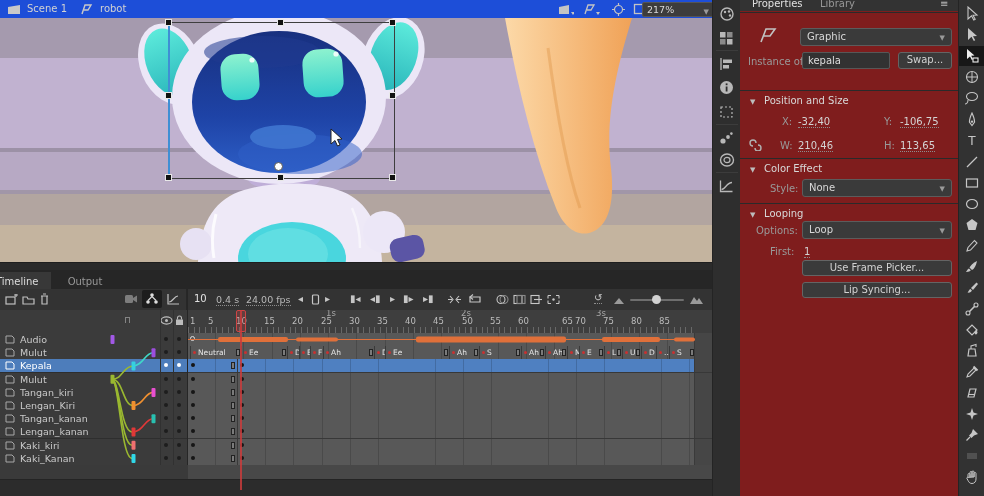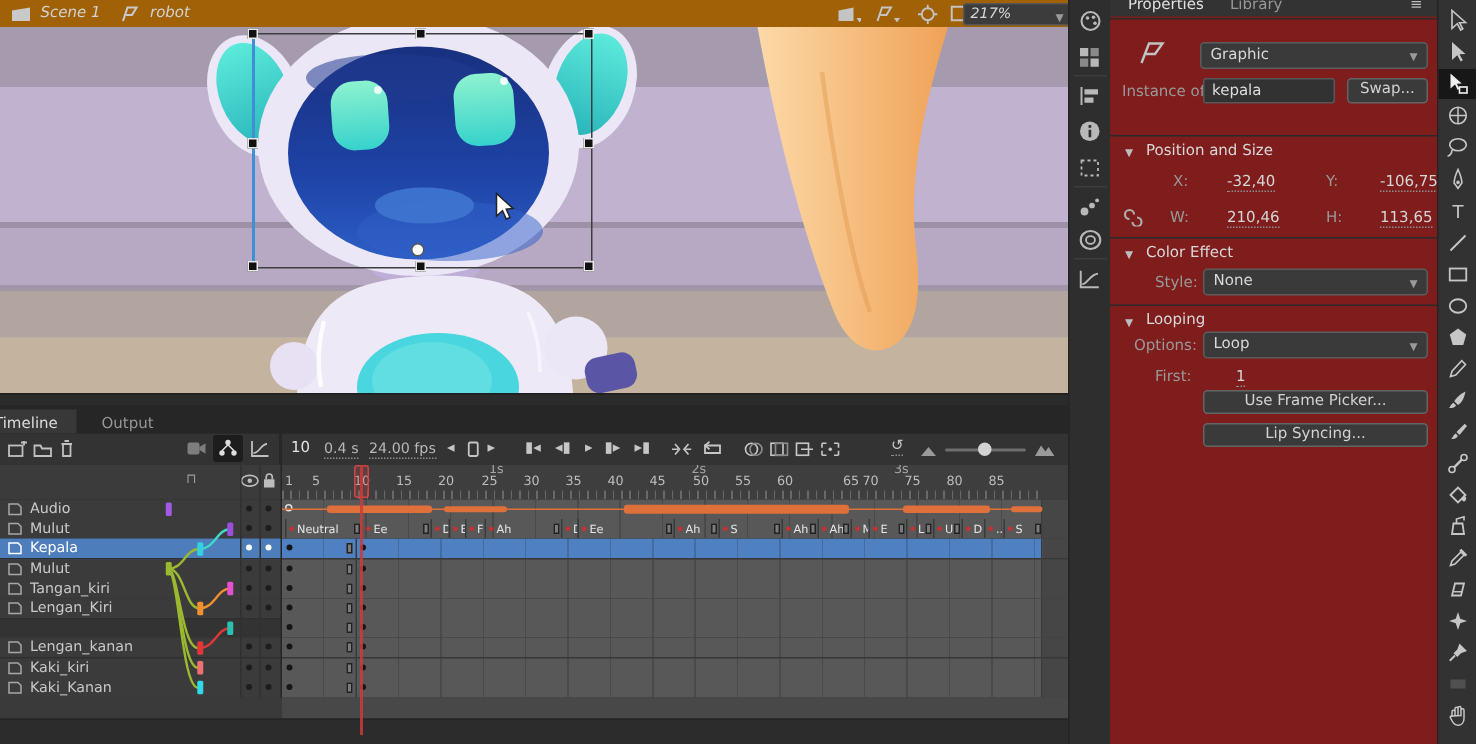--- a/index.html
+++ b/index.html
@@ -1,21 +1,21 @@
 <!DOCTYPE html>
 <html><head>
 <meta charset="utf-8">
 <style>
   html,body{margin:0;padding:0;background:#222;}
   #app{position:relative;width:984px;height:496px;overflow:hidden;background:#333;
        font-family:"DejaVu Sans",sans-serif;color:#ccc;-webkit-font-smoothing:antialiased;}
   .ab{position:absolute;}
   .ico svg{display:block;}
   
-  #editbar{left:0;top:0;width:712px;height:18px;background:#a16207;border-bottom:1px solid #1c1c1c;font-size:10px;color:#d2d2d2;font-style:italic;}
+  #editbar{left:0;top:0;width:712px;height:18px;background:#1d4ed8;border-bottom:1px solid #1c1c1c;font-size:10px;color:#d2d2d2;}
   #editbar .lbl{top:3px;}
   .caret{font-size:7px;color:#9a9a9a;}
   #zoomfield{left:642px;top:2px;width:62px;height:13px;background:#3c3c3c;border:1px solid #555;border-radius:2px;font-size:9.5px;color:#d8d8d8;padding:0 4px;line-height:13px;}
   
   #canvas{left:0;top:18px;width:712px;height:244px;overflow:hidden;background:#b9abc6;}
   .band{left:0;width:712px;}
   #stagescroll{left:0;top:262px;width:712px;height:8px;background:#2b2b2b;border-top:1px solid #1f1f1f;}
   #selbox{left:168px;top:22px;width:224px;height:155px;border:1px solid #3e3e3e;border-left:2px solid #3f8fd4;}
   .handle{width:7px;height:7px;background:#111;border:1px solid #e8e8e8;box-sizing:border-box;}
   #tpoint{width:9px;height:9px;border-radius:50%;background:#fff;border:1px solid #555;box-sizing:border-box;}
@@ -60,21 +60,21 @@
   #dock{left:712px;top:0;width:28px;height:496px;background:#2e2e2e;border-left:1px solid #242424;border-right:1px solid #242424;}
   .dockico{left:6px;color:#b8b8b8;}
   .dockdiv{left:3px;width:22px;height:1px;background:#3c3c3c;}
   
   #props{left:740px;top:0;width:218px;height:496px;background:#7f1d1d;font-size:10px;}
   #props .ptab{top:-2px;font-size:10px;}
   .pdiv{left:0;width:218px;height:1px;background:#2a2a2a;}
   .sech{font-size:10px;color:#d8d8d8;}
   .tri{font-size:7px;color:#bdbdbd;}
   .plabel{color:#999;}
-  .pval{color:#d4d4d4;border-bottom:1px dotted #8d8d8d;margin-left:20px;}
+  .pval{color:#d4d4d4;border-bottom:1px dotted #8d8d8d;}
   .dd{background:#3a3a3a;border:1px solid #5c5c5c;border-radius:3px;color:#d8d8d8;line-height:16px;padding:0 6px;box-sizing:border-box;}
   .dd .caret{position:absolute;right:6px;top:1px;}
   .pbtn{background:#3a3a3a;border:1px solid #646464;border-radius:3px;color:#d2d2d2;text-align:center;line-height:14px;box-sizing:border-box;}
   .pfield{background:#323232;border:1px solid #575757;border-radius:2px;color:#ddd;padding:0 5px;line-height:15px;box-sizing:border-box;}
   
   #tools{left:958px;top:0;width:26px;height:496px;background:#323232;border-left:1px solid #242424;}
   .tool{left:0;width:26px;height:20px;text-align:center;color:#c6c6c6;}
   .tool.sel{background:#171717;}
   .tool svg{margin:2px auto 0;}
 </style>
@@ -413,20 +413,28 @@
       <span class="dot2" style="left:177px"></span>
   </div>
   <div class="ab lrow" style="top:399px">
     <span class="licon"><svg width="10" height="9">
           <path d="M1,1 h6 l2,2 v5 h-8 z" fill="none" stroke="#a8a8a8" stroke-width="1"></path>
         </svg></span>
     <span class="nm">Lengan_Kiri</span>
     <span class="dot2" style="left:164px"></span>
       <span class="dot2" style="left:177px"></span>
   </div>
+  <div class="ab lrow" style="top:412px">
+    <span class="licon"><svg width="10" height="9">
+          <path d="M1,1 h6 l2,2 v5 h-8 z" fill="none" stroke="#a8a8a8" stroke-width="1"></path>
+        </svg></span>
+    <span class="nm">Tangan_kanan</span>
+    <span class="dot2" style="left:164px"></span>
+      <span class="dot2" style="left:177px"></span>
+  </div>
   <div class="ab lrow" style="top:425px">
     <span class="licon"><svg width="10" height="9">
           <path d="M1,1 h6 l2,2 v5 h-8 z" fill="none" stroke="#a8a8a8" stroke-width="1"></path>
         </svg></span>
     <span class="nm">Lengan_kanan</span>
     <span class="dot2" style="left:164px"></span>
       <span class="dot2" style="left:177px"></span>
   </div>
   <div class="ab lrow" style="top:439px">
     <span class="licon"><svg width="10" height="9">

